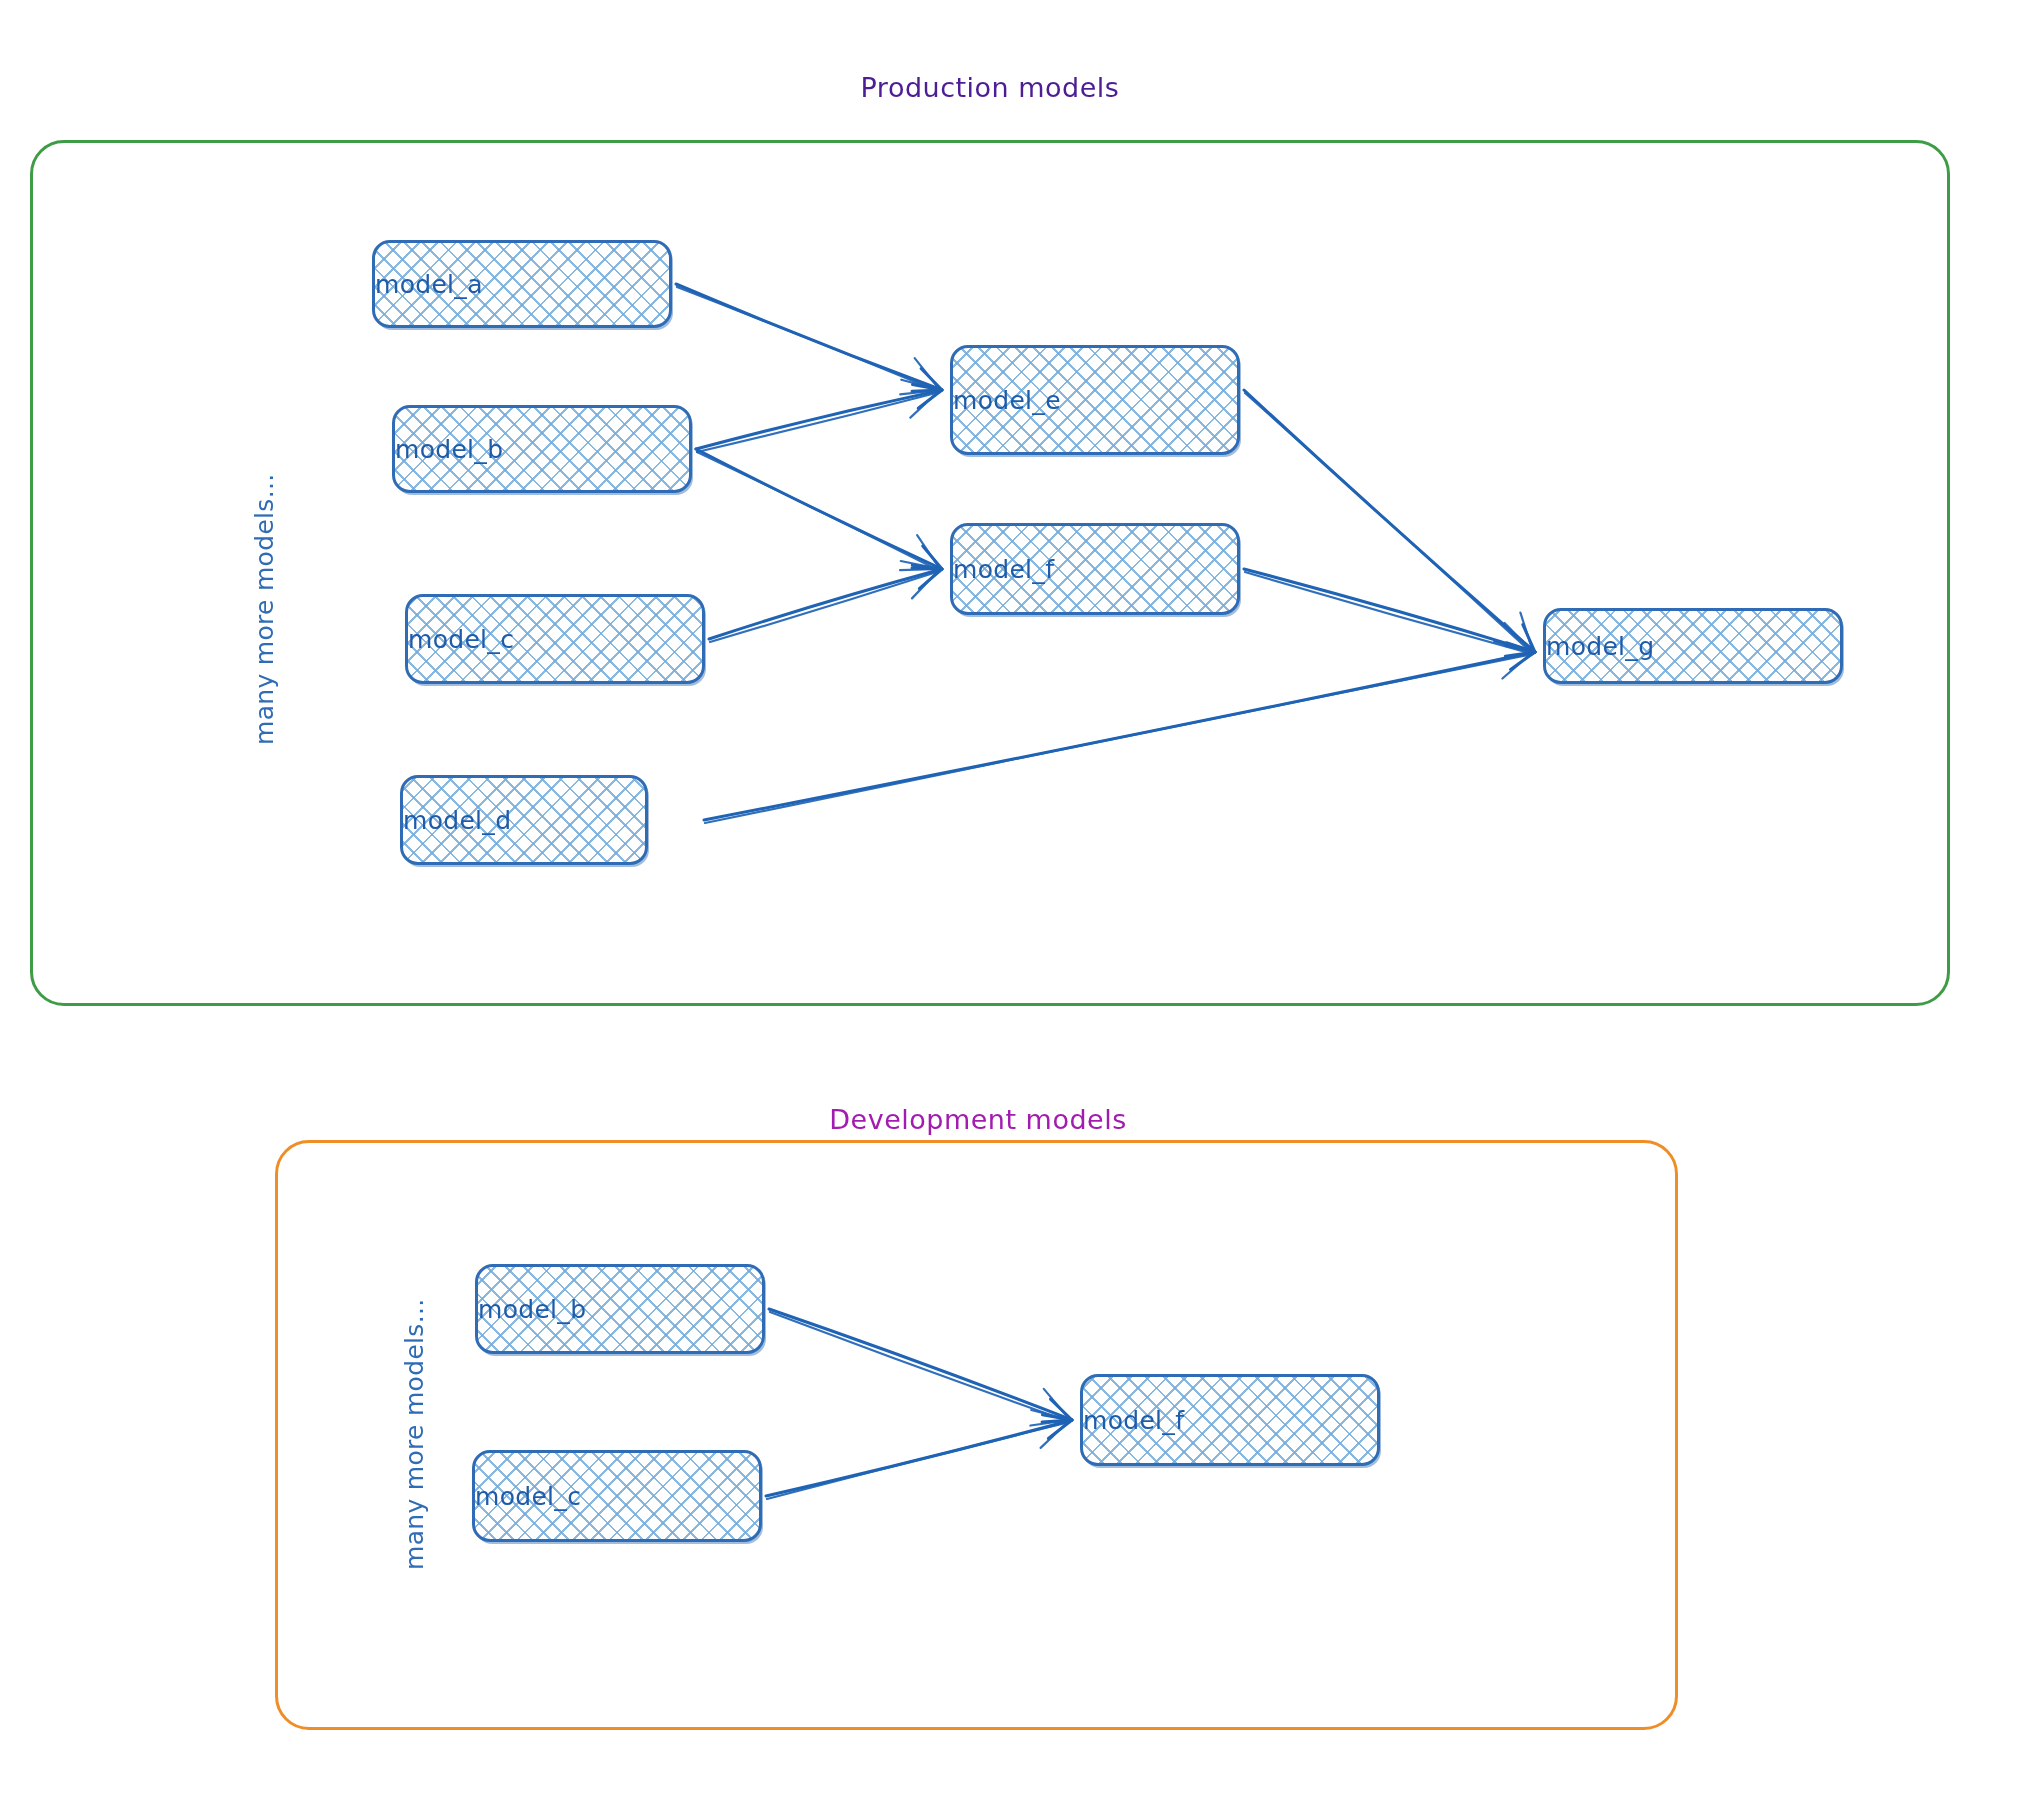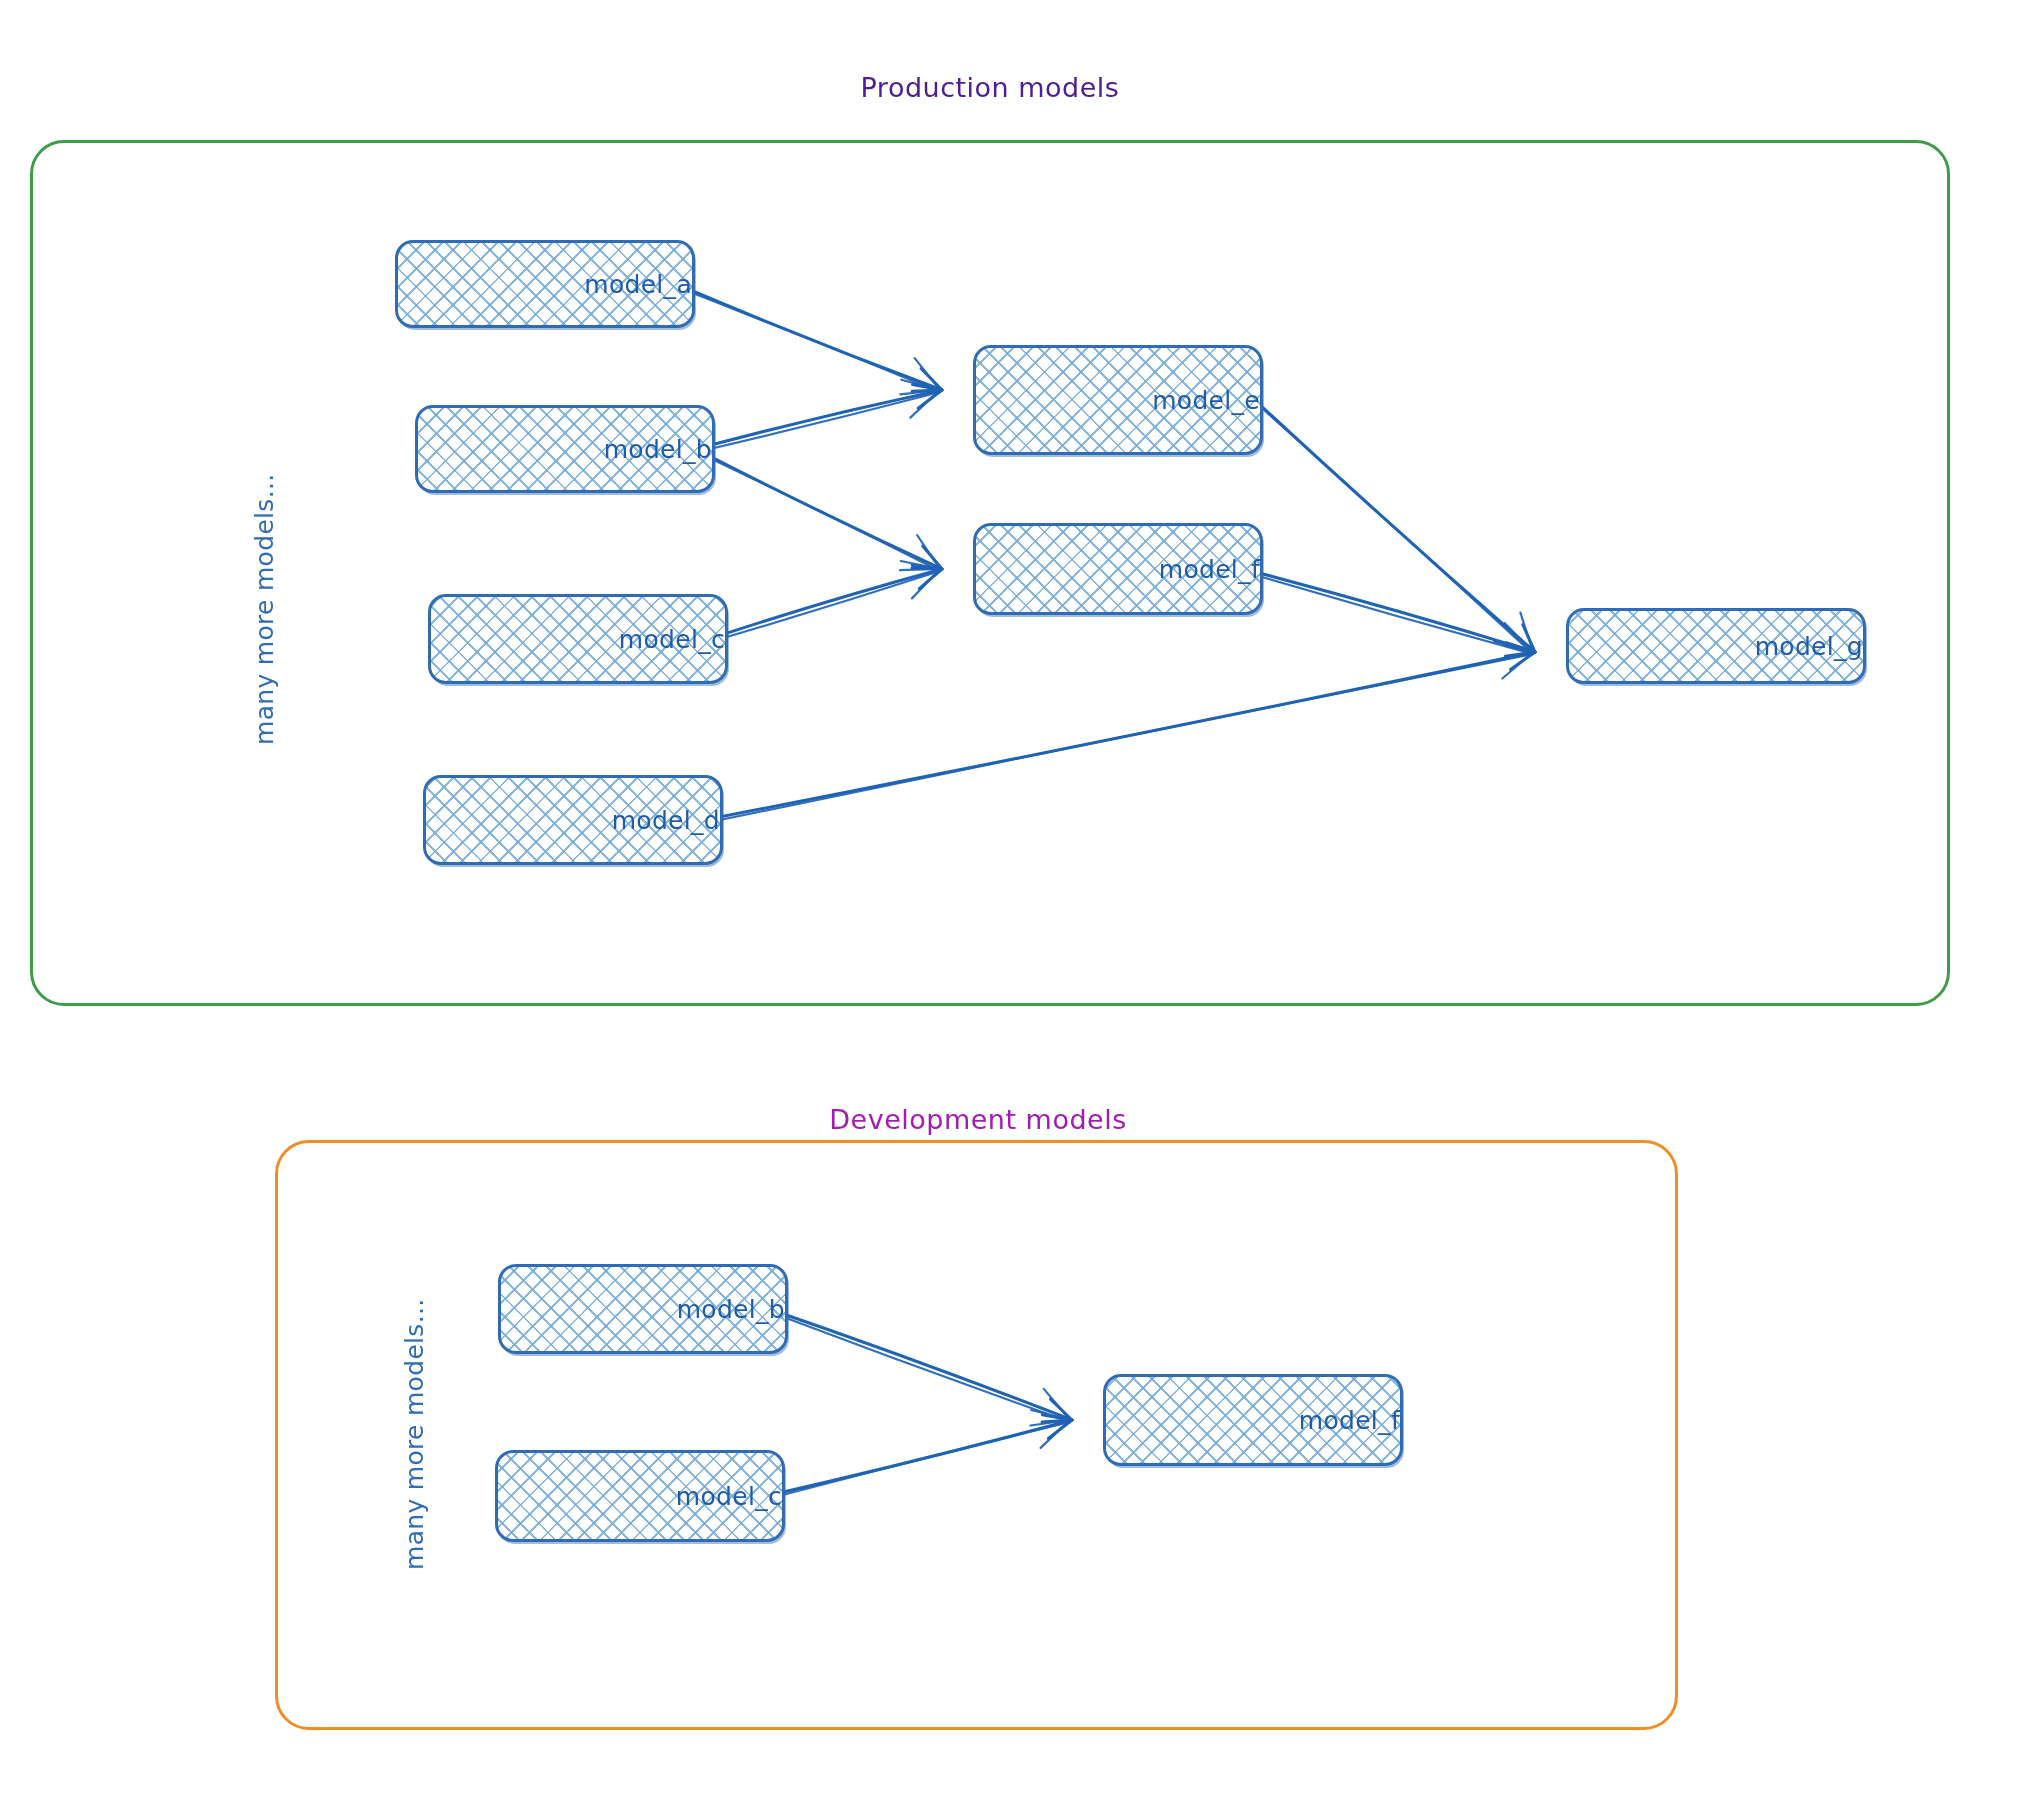--- a/index.html
+++ b/index.html
@@ -48,31 +48,30 @@
   }
 
   
   .node {
     position: absolute;
     box-sizing: border-box;
     border: 3px solid #2f6cb5;
     border-radius: 18px;
     display: flex;
     align-items: center;
-    justify-content: flex-end;
+    justify-content: flex-start;
     color: #1e5ba8;
     font-size: 25px;
     letter-spacing: 0.3px;
     
     background-color: #ffffff;
     background-image:
       repeating-linear-gradient(45deg,  rgba(116,171,219,0.85) 0 2px, rgba(255,255,255,0) 2px 13px),
       repeating-linear-gradient(-45deg, rgba(116,171,219,0.85) 0 2px, rgba(255,255,255,0) 2px 13px);
     box-shadow: 2px 3px 0 -1px rgba(47,108,181,0.45);
-    margin-left: 23px;
   }
   .node-label {
     position: relative;
     z-index: 2;
     pointer-events: none;
   }
 
   
   .edges {
     position: absolute;
@@ -144,21 +143,21 @@
 <div id="node-layer">
     <div class="node" id="prod_model_a" style="left: 372px; top: 240px; width: 300px; height: 88px;">
       <span class="node-label">model_a</span>
     </div>
     <div class="node" id="prod_model_b" style="left: 392px; top: 405px; width: 300px; height: 88px;">
       <span class="node-label">model_b</span>
     </div>
     <div class="node" id="prod_model_c" style="left: 405px; top: 594px; width: 300px; height: 90px;">
       <span class="node-label">model_c</span>
     </div>
-    <div class="node" id="prod_model_d" style="left: 400px; top: 775px; width: 300px; height: 90px;">
+    <div class="node" id="prod_model_d" style="left: 400px; top: 775px; width: 248px; height: 90px;">
       <span class="node-label">model_d</span>
     </div>
     <div class="node" id="prod_model_e" style="left: 950px; top: 345px; width: 290px; height: 110px;">
       <span class="node-label">model_e</span>
     </div>
     <div class="node" id="prod_model_f" style="left: 950px; top: 523px; width: 290px; height: 92px;">
       <span class="node-label">model_f</span>
     </div>
     <div class="node" id="prod_model_g" style="left: 1543px; top: 608px; width: 300px; height: 76px;">
       <span class="node-label">model_g</span>

